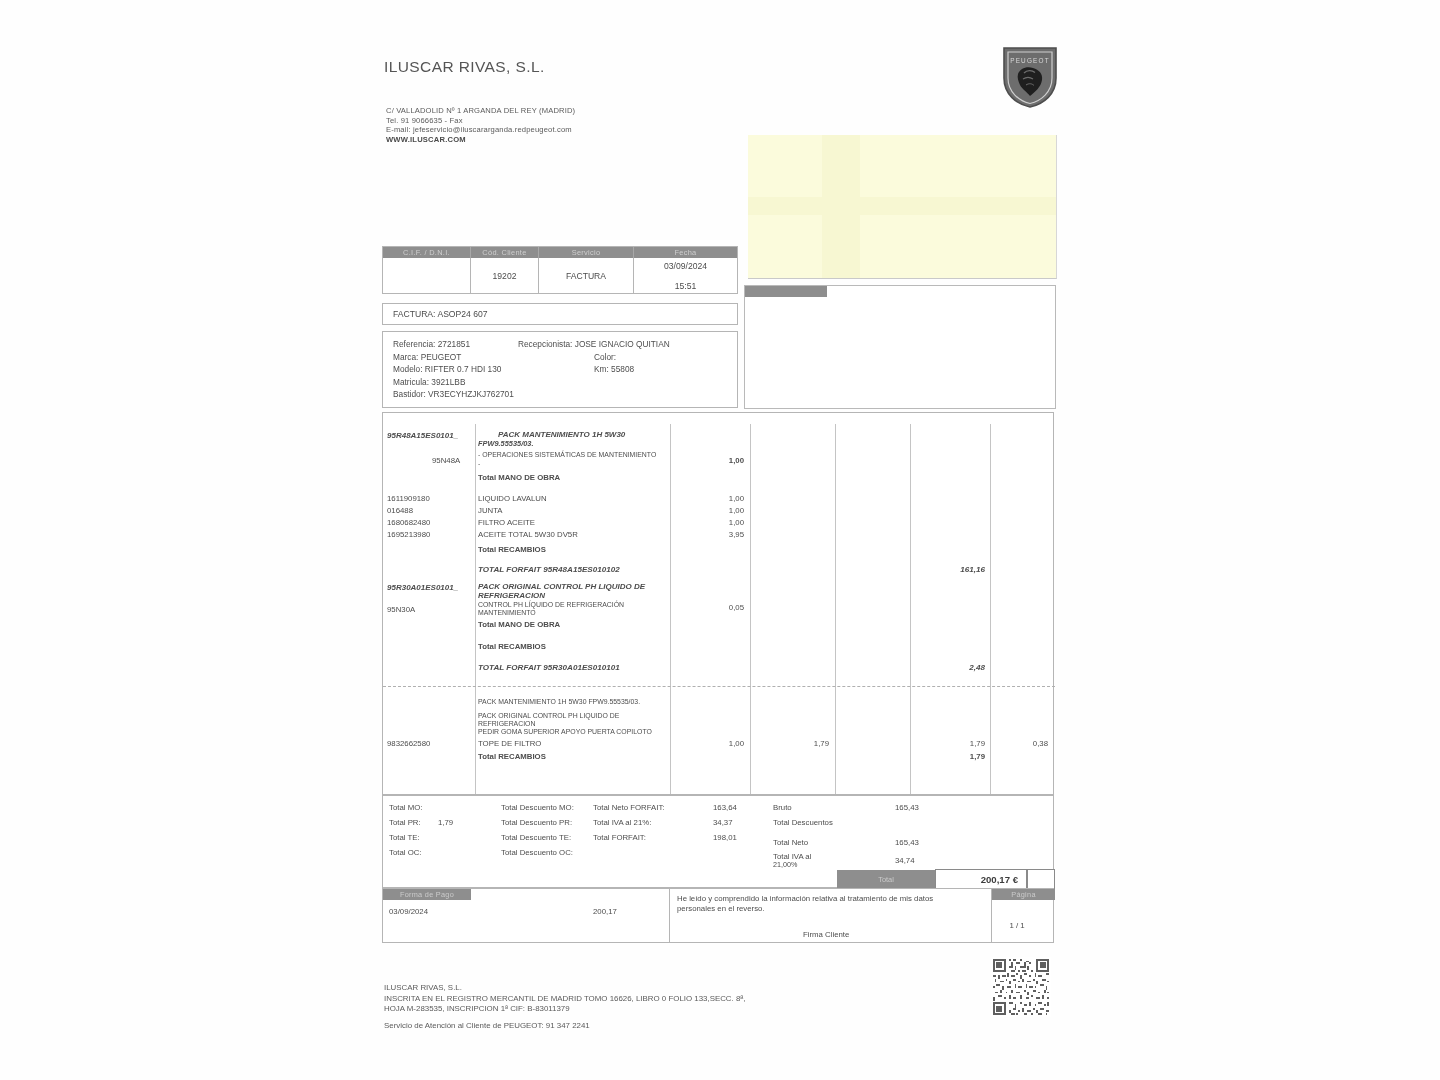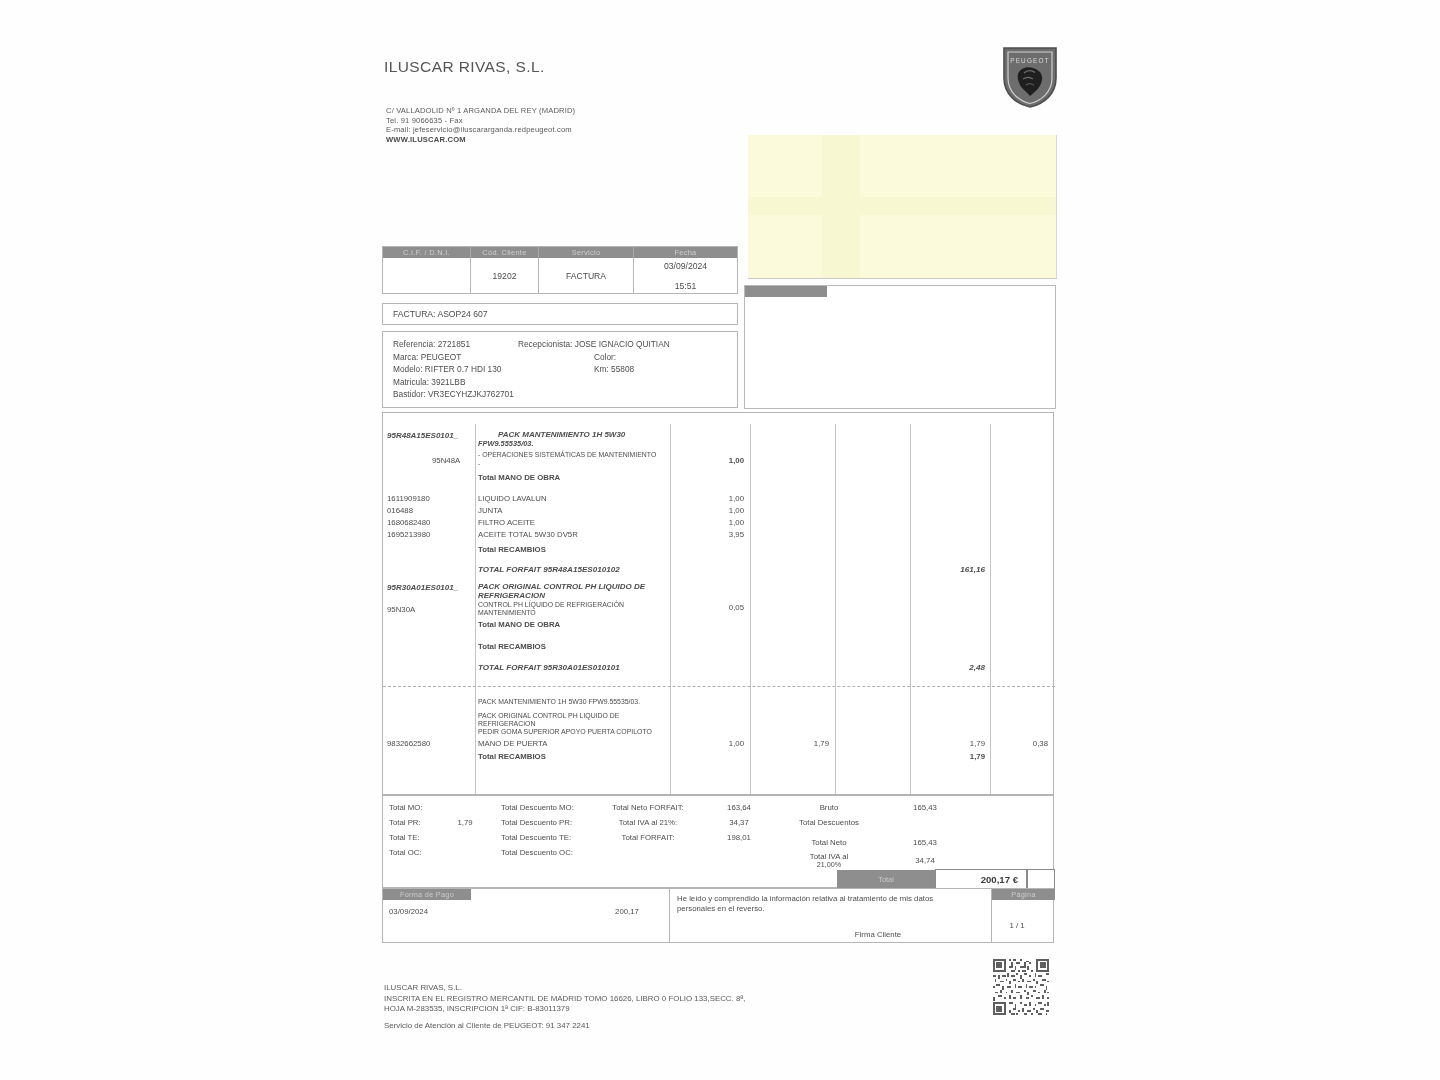--- a/index.html
+++ b/index.html
@@ -86,21 +86,21 @@
   .irow{position:absolute;font-size:7.8px;color:#4d4d4d;white-space:nowrap;}
   .bold{font-weight:bold;text-align:right;}
   .ital{font-style:italic;font-weight:bold;}
   .small{font-size:6.9px;}
   .ralign{text-align:right;}
   .dashline{position:absolute;border-top:1px dashed #b0b0b0;}
 
   
   #totals{left:382px;top:795px;width:672px;height:93px;}
   .tlabel{position:absolute;font-size:7.8px;color:#4d4d4d;white-space:nowrap;}
-  .tval{position:absolute;font-size:7.8px;color:#4d4d4d;text-align:center;}
+  .tval{position:absolute;font-size:7.8px;color:#4d4d4d;text-align:left;}
   .totbar{position:absolute;background:#8e8e8e;color:#cbcbcb;font-size:7.4px;
       display:flex;align-items:center;justify-content:center;}
   .totbox{position:absolute;border:1px solid #8a8a8a;background:#fff;
       display:flex;align-items:center;justify-content:flex-end;
       font-size:9.6px;font-weight:bold;color:#3c3c3c;padding-right:8px;box-sizing:border-box;}
   .totbox2{position:absolute;border:1px solid #8a8a8a;background:#fff;box-sizing:border-box;}
 
   
   #payment{left:382px;top:888px;width:672px;height:55px;}
   .paybar{position:absolute;background:#8e8e8e;color:#cbcbcb;font-size:7.3px;
@@ -261,21 +261,21 @@
     <div class="irow ital" style="left:95px;top:250px;font-size:8.1px;">TOTAL FORFAIT 95R30A01ES010101</div>
     <div class="irow ital ralign" style="left:527px;top:250px;width:75px;font-size:8.1px;">2,48</div>
 
     <div class="dashline" style="left:0;top:273px;width:672px;"></div>
 
     <div class="irow small" style="left:95px;top:285px;">PACK MANTENIMIENTO 1H 5W30 FPW9.55535/03.</div>
     <div class="irow small" style="left:95px;top:299px;">PACK ORIGINAL CONTROL PH LIQUIDO DE</div>
     <div class="irow small" style="left:95px;top:307px;">REFRIGERACION</div>
     <div class="irow small" style="left:95px;top:315px;">PEDIR GOMA SUPERIOR APOYO PUERTA COPILOTO</div>
     <div class="irow" style="left:4px;top:326px;">9832662580</div>
-    <div class="irow" style="left:95px;top:326px;">MANO DE PUERTA</div>
+    <div class="irow" style="left:95px;top:326px;">TOPE DE FILTRO</div>
     <div class="irow ralign" style="left:287px;top:326px;width:74px;">1,00</div>
     <div class="irow ralign" style="left:367px;top:326px;width:79px;">1,79</div>
     <div class="irow ralign" style="left:527px;top:326px;width:75px;">1,79</div>
     <div class="irow ralign" style="left:607px;top:326px;width:58px;">0,38</div>
     <div class="irow bold" style="left:95px;top:339px;">Total RECAMBIOS</div>
     <div class="irow bold ralign" style="left:527px;top:339px;width:75px;">1,79</div>
   </div>
 
   <div class="box" id="totals">
 

